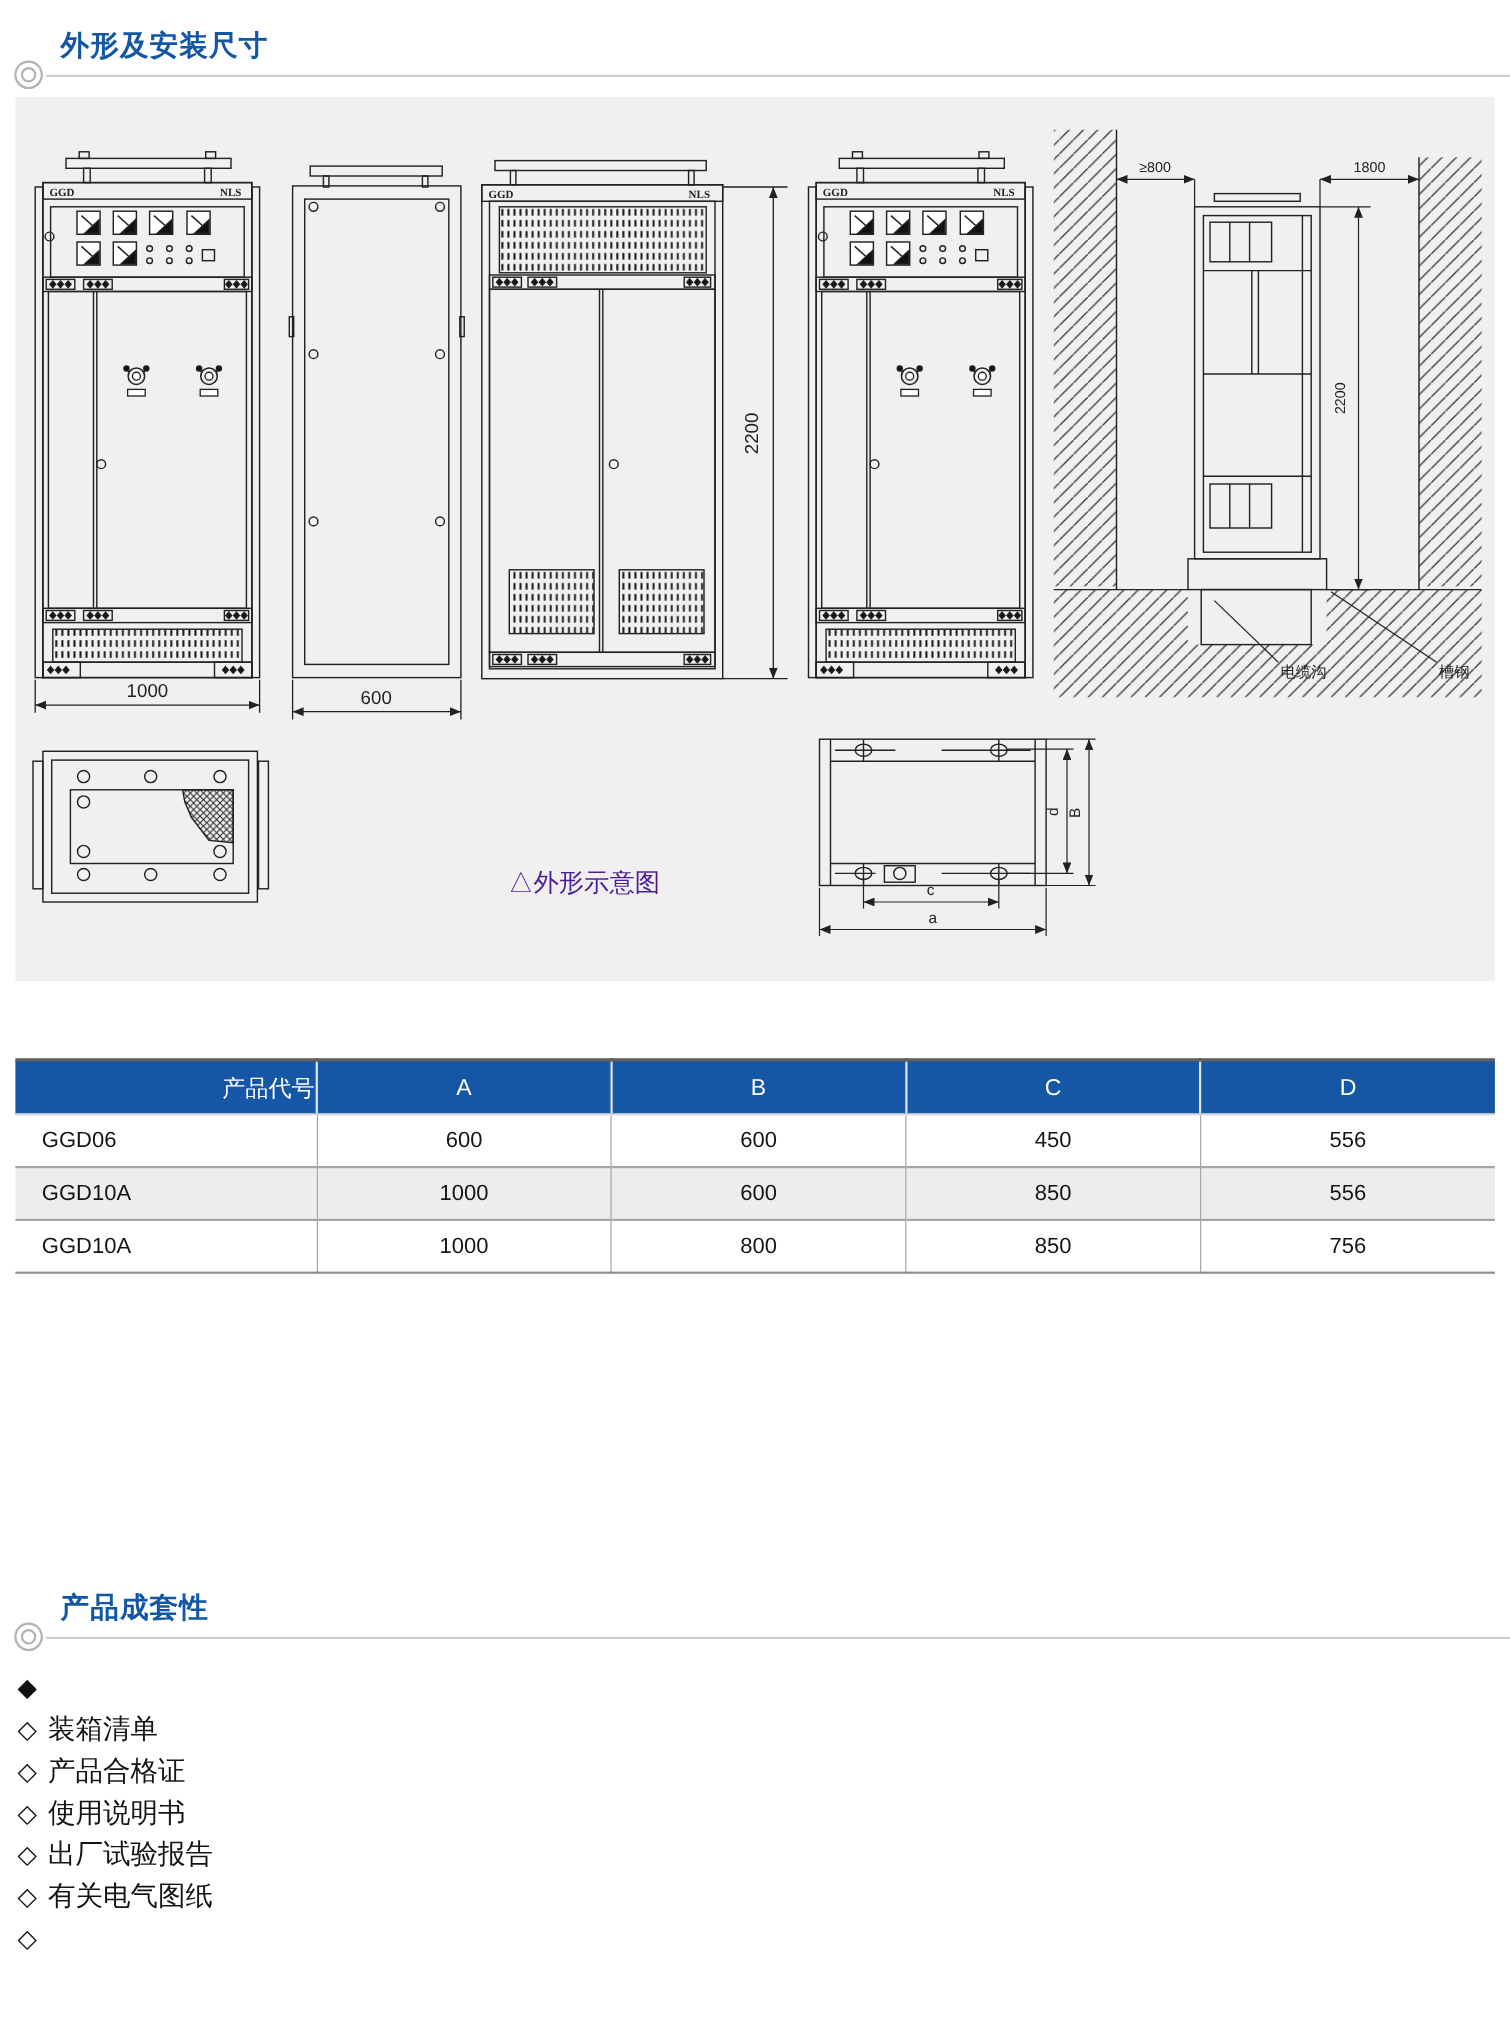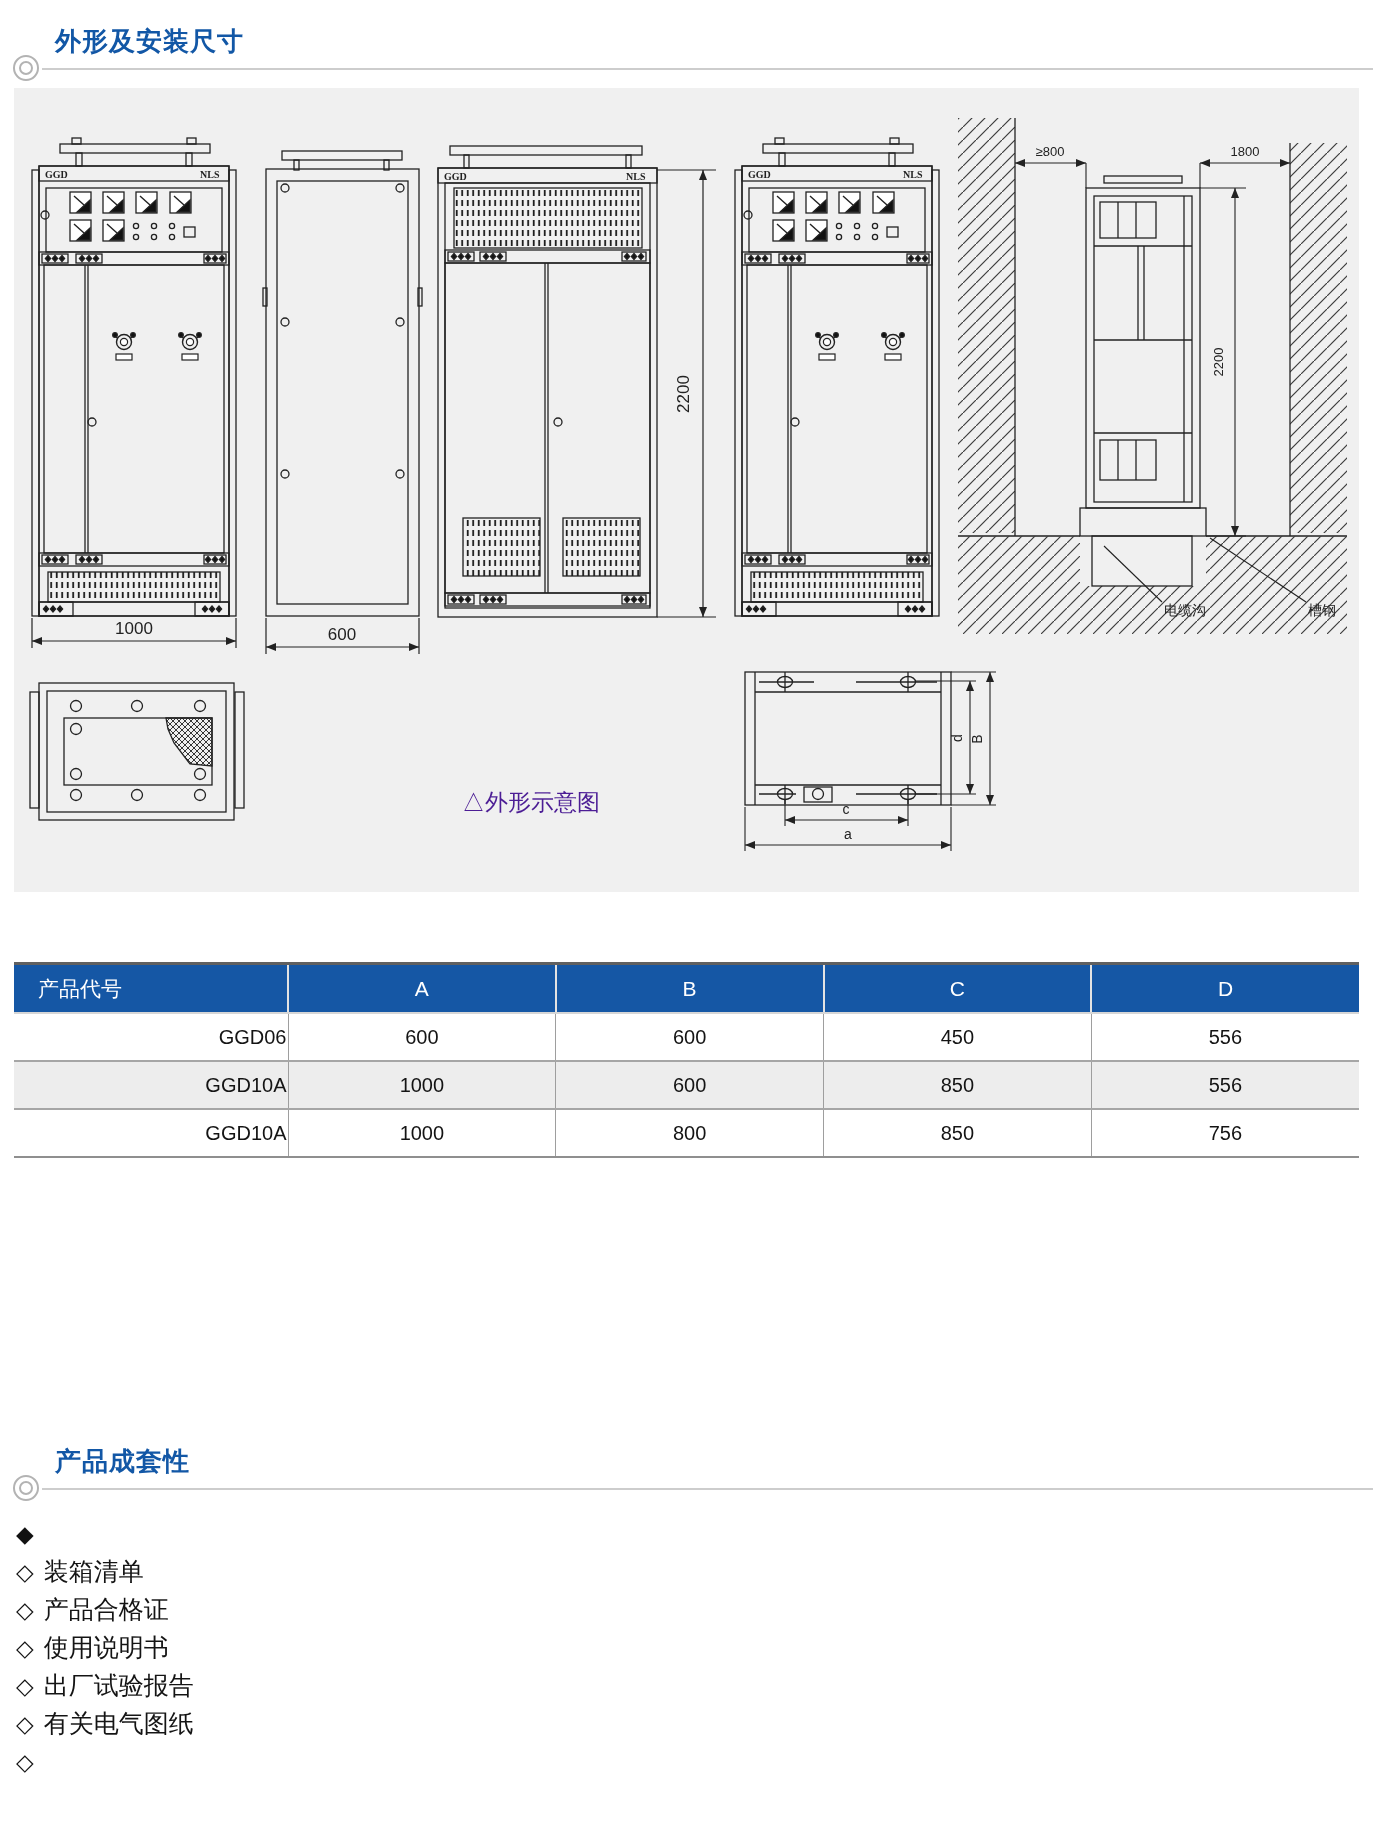--- a/index.html
+++ b/index.html
@@ -12,23 +12,23 @@
   .sec-line{position:absolute;left:42px;right:0;height:2px;background:#cdcdcd;}
 
   
   .panel{position:absolute;left:14px;top:88px;width:1345px;height:804px;background:#f0f0f0;}
   .caption{position:absolute;left:448px;top:687px;font-size:23px;color:#4c1d95;margin-top:12px;}
 
   
   .dim-table{position:absolute;left:14px;top:962px;width:1345px;border-collapse:collapse;table-layout:fixed;
     border-top:3px solid #606060;border-bottom:2px solid #8f8f8f;}
   .dim-table th{background:#1557a5;color:#fff;font-weight:normal;font-size:21px;height:45px;border-left:2px solid #e3e3e3;border-bottom:2px solid #d6d6d6;}
-  .dim-table th:first-child{border-left:none;text-align:left;padding-left:24px;}
+  .dim-table th:first-child{border-left:none;text-align:right;padding-left:24px;}
   .dim-table td{font-size:20px;height:44px;text-align:center;border-top:2px solid #a6a6a6;border-left:1px solid #9e9e9e;}
-  .dim-table td:first-child{text-align:right;padding-left:24px;border-left:none;}
+  .dim-table td:first-child{text-align:left;padding-left:24px;border-left:none;}
   .dim-table tbody tr:nth-child(even){background:#ededed;}
   .dim-table tbody tr:nth-child(odd){background:#fff;}
   .dim-table col.c0{width:274px;}
 
   
   .supply{position:absolute;left:16px;top:1514px;width:1340px;font-size:25px;color:#141414;}
   .supply-row{display:flex;align-items:center;height:38px;}
   .bullet{display:inline-block;margin-right:10px;font-size:23px;line-height:1;position:relative;top:1px;color:#111;}
 
   svg text{fill:#222;font-family:"Liberation Sans",sans-serif;}

